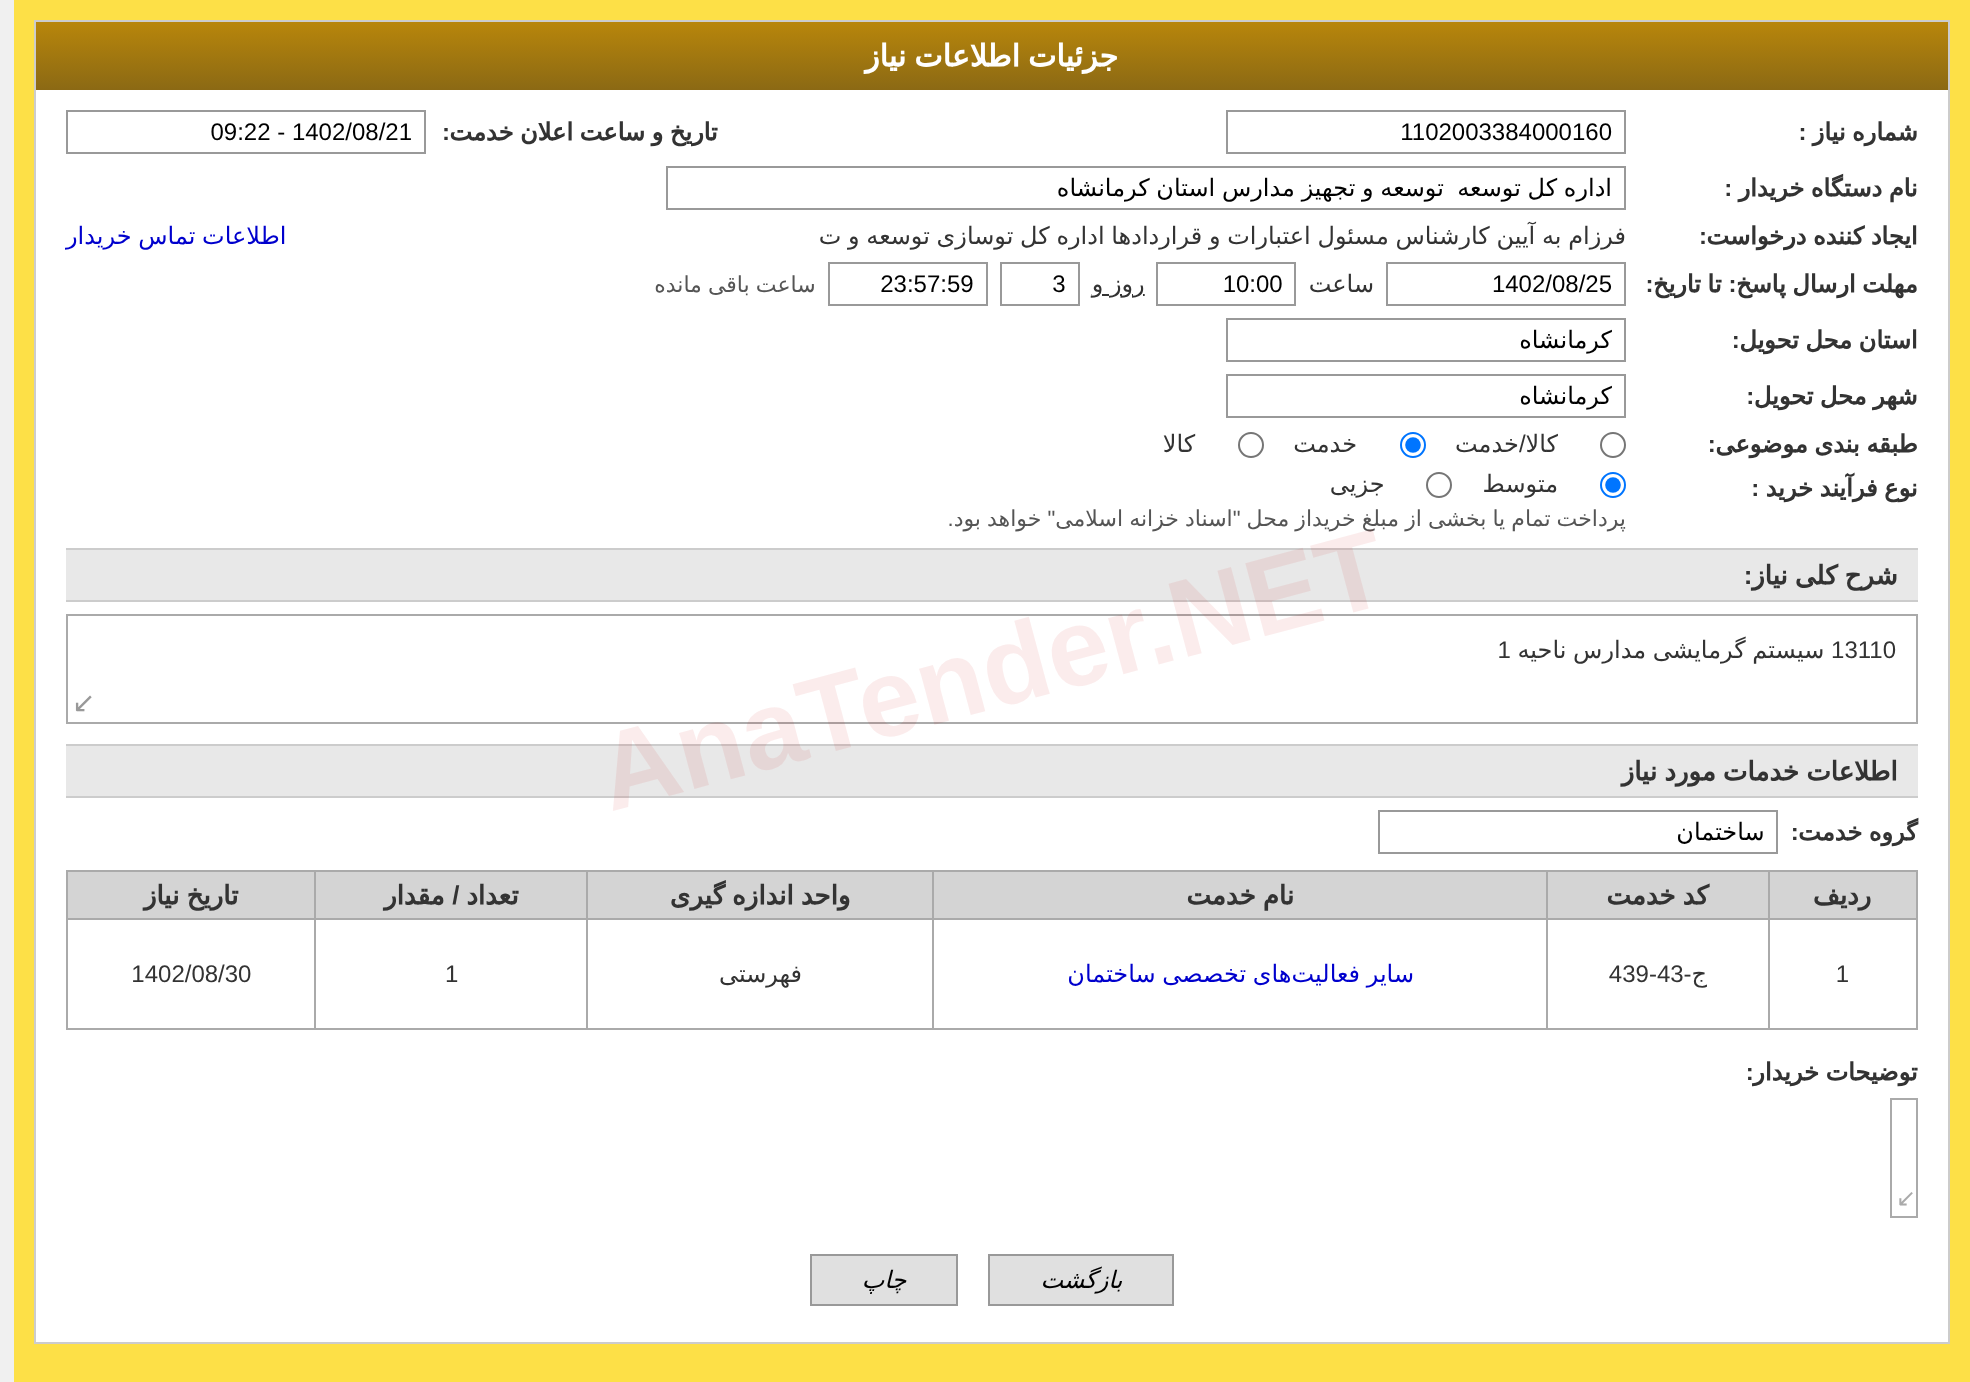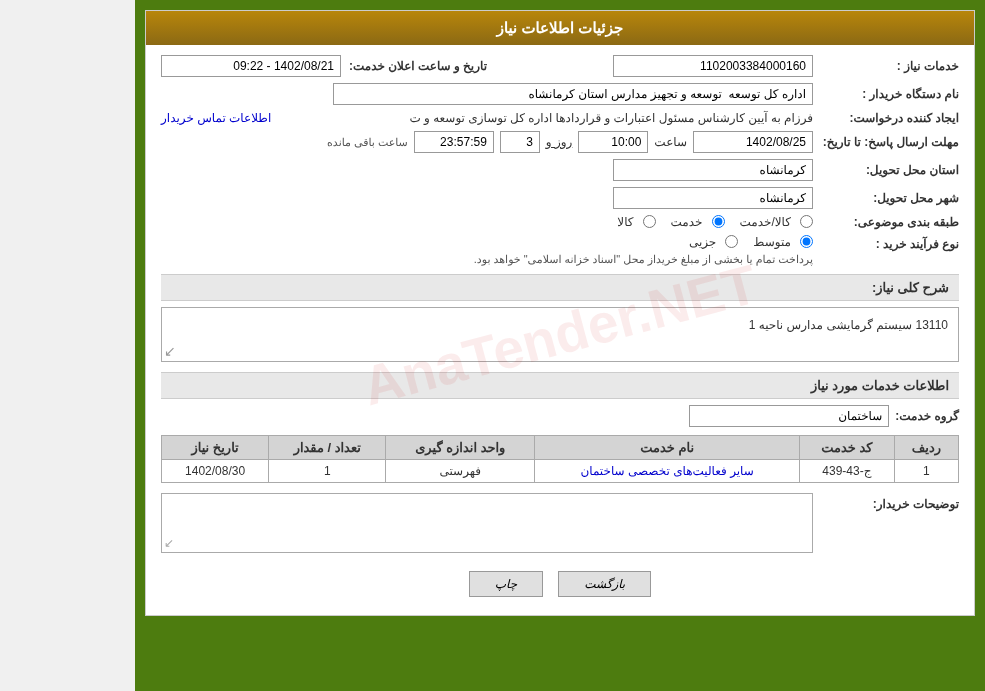--- a/index.html
+++ b/index.html
@@ -4,23 +4,23 @@
   <style>
     * { box-sizing: border-box; margin: 0; padding: 0; }
     body {
       font-family: Tahoma, Arial, sans-serif;
       background: #f0f0f0;
       direction: rtl;
       font-size: 12px;
       color: #333;
     }
     .page-wrapper {
-      width: 850px;
+      width: 978px;
       min-height: 691px;
-      background: #4d7c0f;
+      background: #fde047;
       padding: 10px;
     }
     .main-container {
       background: #fff;
       border: 1px solid #ccc;
     }
     .page-header {
       background: linear-gradient(to bottom, #b8860b, #8b6914);
       color: #fff;
       text-align: center;
@@ -70,22 +70,22 @@
       font-size: 13px;
       color: #333;
     }
     .radio-group {
       display: flex;
       gap: 15px;
       align-items: center;
     }
     .radio-item {
       display: flex;
-      align-items: flex-start;
-      gap: 9px;
+      align-items: flex-end;
+      gap: 21px;
     }
     .sharh-container {
       border: 1px solid #aaa;
       background: #fff;
       padding: 6px;
       width: 100%;
       min-height: 55px;
       position: relative;
     }
     .sharh-container::after {
@@ -103,21 +103,21 @@
     }
     .table-section th {
       background: #d4d4d4;
       border: 1px solid #aaa;
       padding: 4px 8px;
       text-align: center;
       font-size: 13px;
     }
     .table-section td {
       border: 1px solid #aaa;
-      padding: 4px 8px;
+      padding: 20px 8px;
       text-align: center;
       font-size: 12px;
     }
     .btn-row {
       display: flex;
       justify-content: center;
       gap: 15px;
       padding: 12px 0 8px 0;
     }
     .btn-action {
@@ -159,21 +159,21 @@
 
 <div class="page-wrapper">
   <div class="main-container">
 
     <div class="page-header">جزئیات اطلاعات نیاز</div>
 
     <div class="content-area">
 
       <div class="info-row" style="justify-content: space-between;">
         <div class="flex-row">
-          <span class="label-cell">خدمات نیاز :</span>
+          <span class="label-cell">شماره نیاز :</span>
           <input class="input-box input-num" type="text" value="1102003384000160" readonly="" style="">
         </div>
         <div class="flex-row">
           <span class="label-cell">تاریخ و ساعت اعلان خدمت:</span>
           <input class="input-box" style="width: 180px;" type="text" value="1402/08/21 - 09:22" readonly="">
         </div>
       </div>
 
       <div class="info-row">
         <span class="label-cell">نام دستگاه خریدار :</span>
@@ -276,21 +276,21 @@
             <td>1</td>
             <td>ج-43-439</td>
             <td style="color:#0000cd;">سایر فعالیت‌های تخصصی ساختمان</td>
             <td>فهرستی</td>
             <td>1</td>
             <td>1402/08/30</td>
           </tr>
         </tbody>
       </table>
 
-      <div class="info-row" style="margin-top:10px; align-items:flex-start;">
+      <div class="info-row" style="margin-top:10px; align-items:flex-start;flex-direction:column;">
         <span class="label-cell" style="padding-top:4px;">توضیحات خریدار:</span>
         <div style="flex:1; position:relative;">
           <div style="border:1px solid #aaa; background:#fff; min-height:60px; padding:4px 6px; position:relative;">
             <span style="position:absolute; bottom:2px; left:2px; color:#aaa; font-size:12px;">↙</span>
           </div>
         </div>
       </div>
 
       <div class="btn-row">
         <button class="btn-action btn-back">بازگشت</button>

